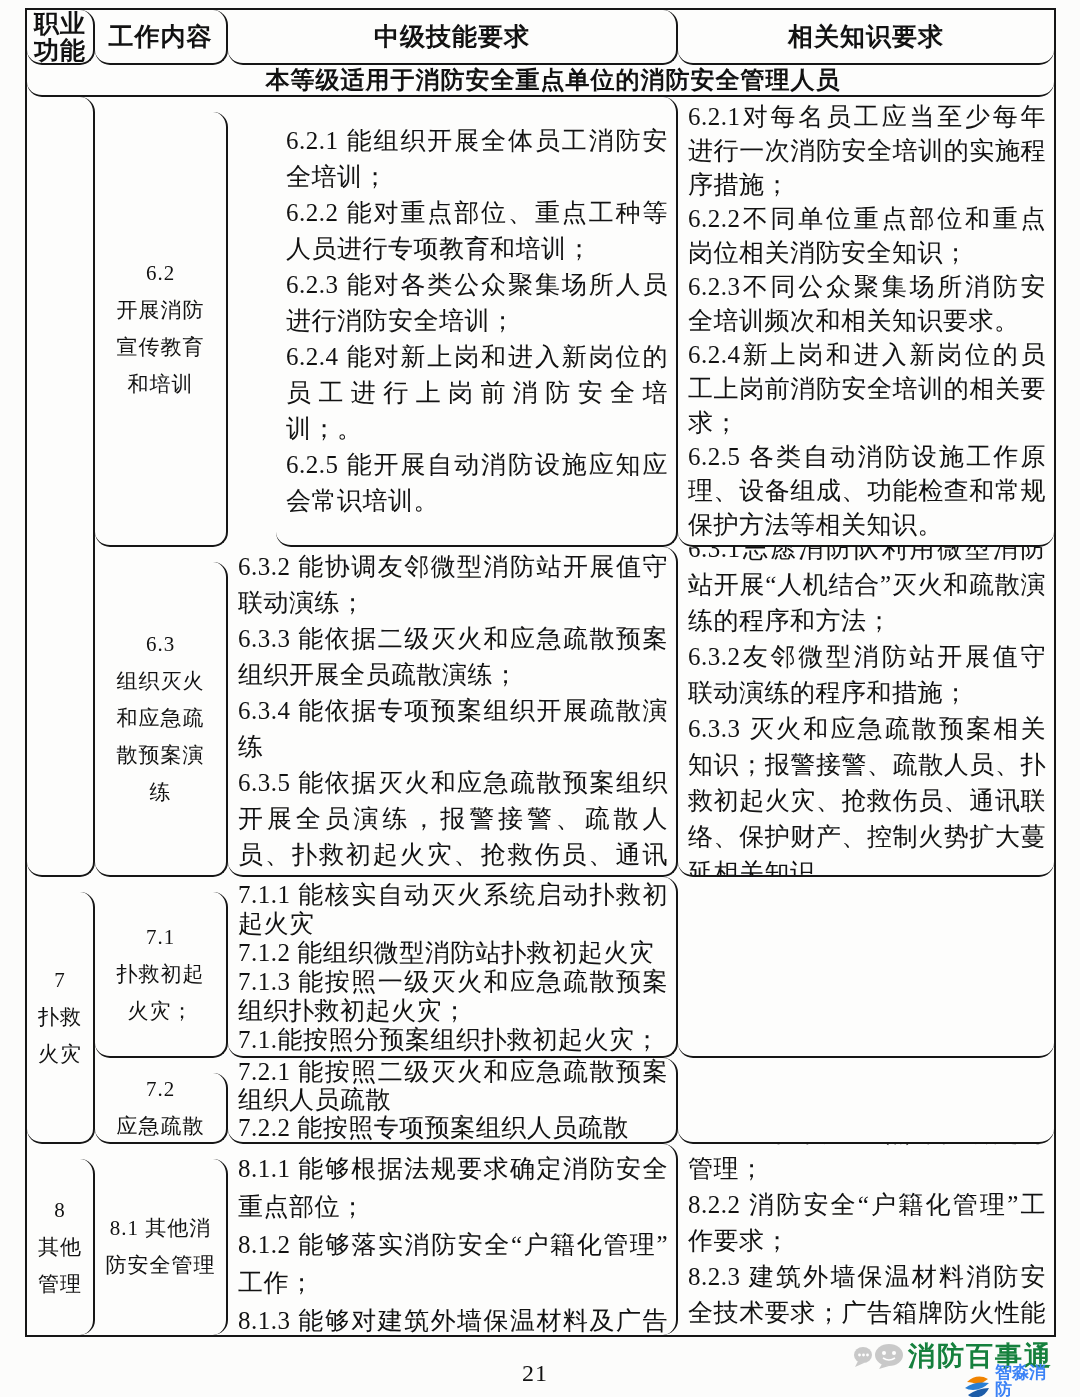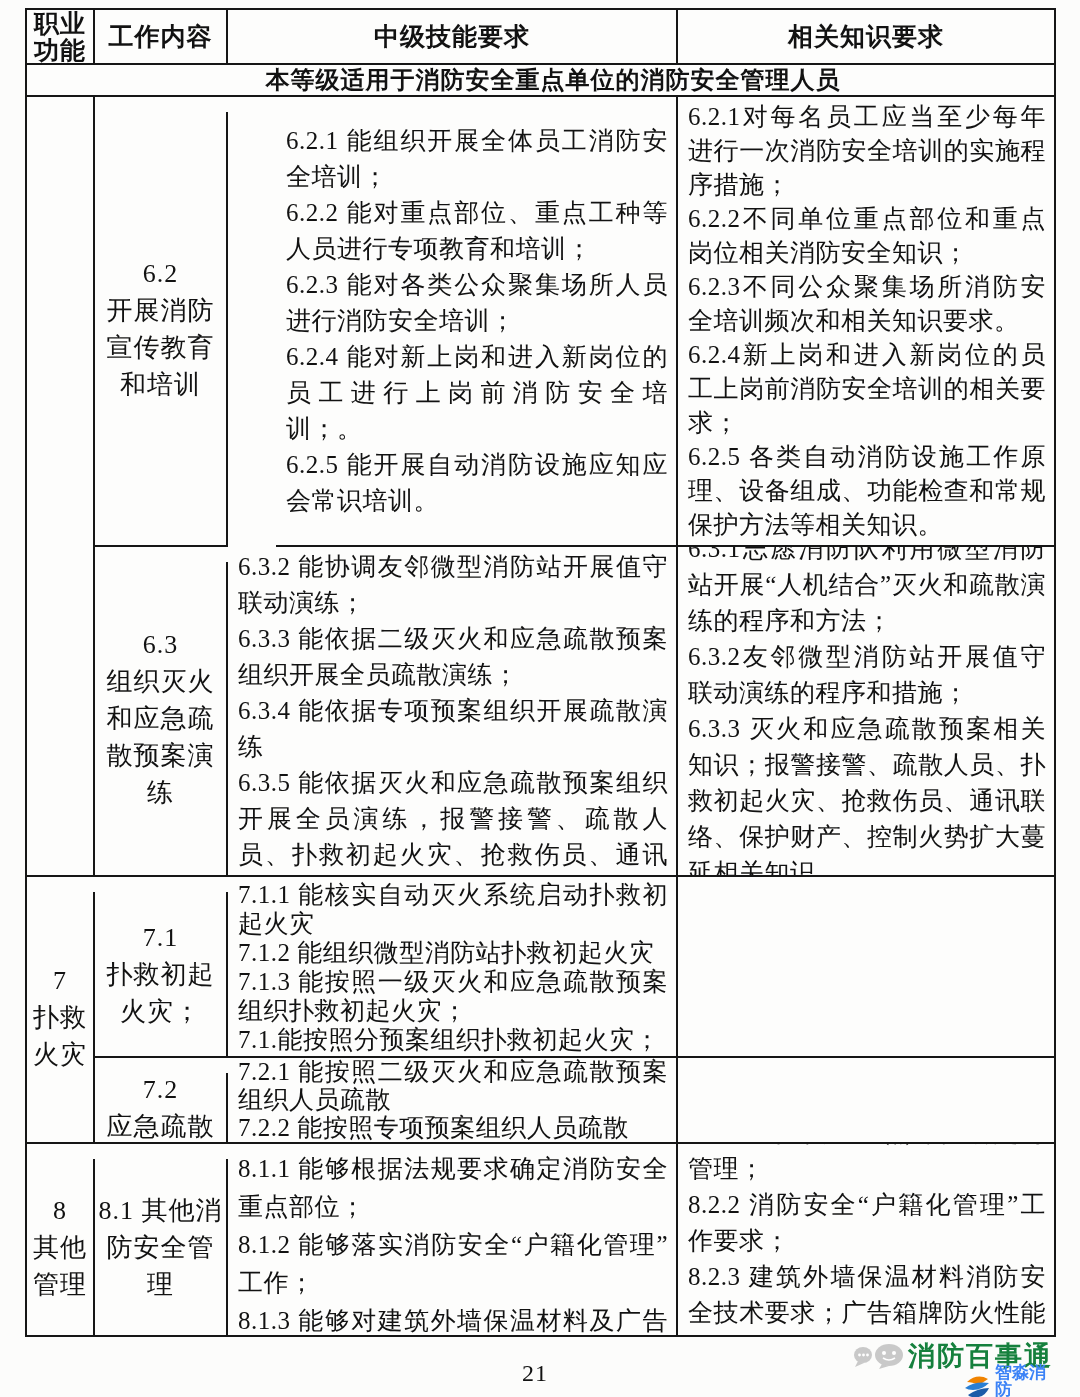--- a/index.html
+++ b/index.html
@@ -16,37 +16,38 @@
     border:2px solid #161616;background:#fdfdfc;
     display:grid;
     grid-template-columns:68px 133px 450px 376px;
     grid-template-rows:55px 32px 450px 330px 181px 86px 191px;
   }
   .cell{
     box-sizing:border-box;
     border-right:2px solid #161616;
     border-bottom:2px solid #161616;
     overflow:hidden;
+    border-radius:15px;
   }
   .cell.last-col{border-right:none;}
   .cell.last-row{border-bottom:none;}
   .head{
     font-weight:bold;font-size:25px;line-height:27px;
     display:flex;align-items:center;justify-content:center;
     text-align:center;white-space:pre-line;letter-spacing:1px;
   }
   .banner{
     grid-column:1/5;border-right:none;
     display:flex;align-items:center;justify-content:center;
     font-size:24px;font-weight:bold;letter-spacing:1px;padding-left:25px;
   }
   .label{
     display:flex;align-items:center;justify-content:center;
     text-align:center;white-space:pre-line;
-    font-size:26px;line-height:37px;letter-spacing:1px;margin-top:15px;
+    font-size:21px;line-height:37px;letter-spacing:1px;margin-top:15px;
   }
   .fn{grid-column:1;}
   .content{
     display:flex;flex-direction:column;justify-content:center;
     font-size:25px;padding:2px 8px 2px 10px;
     text-align:justify;letter-spacing:0.5px;
   }
   .content .req-item{text-align:justify;text-align-last:left;}
   .r62-skill{line-height:36px;margin-left:48px;}
   .r62-know{line-height:34px;}

